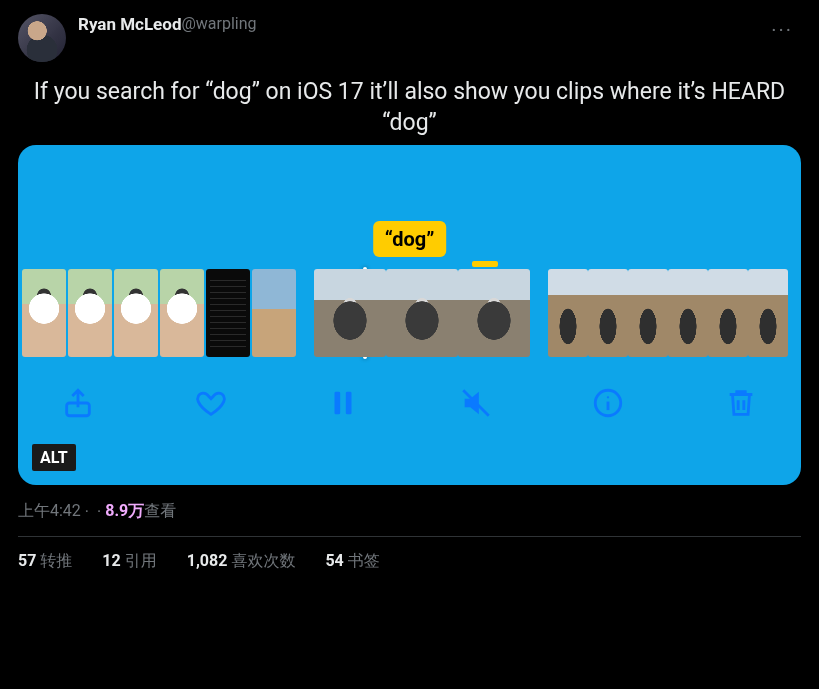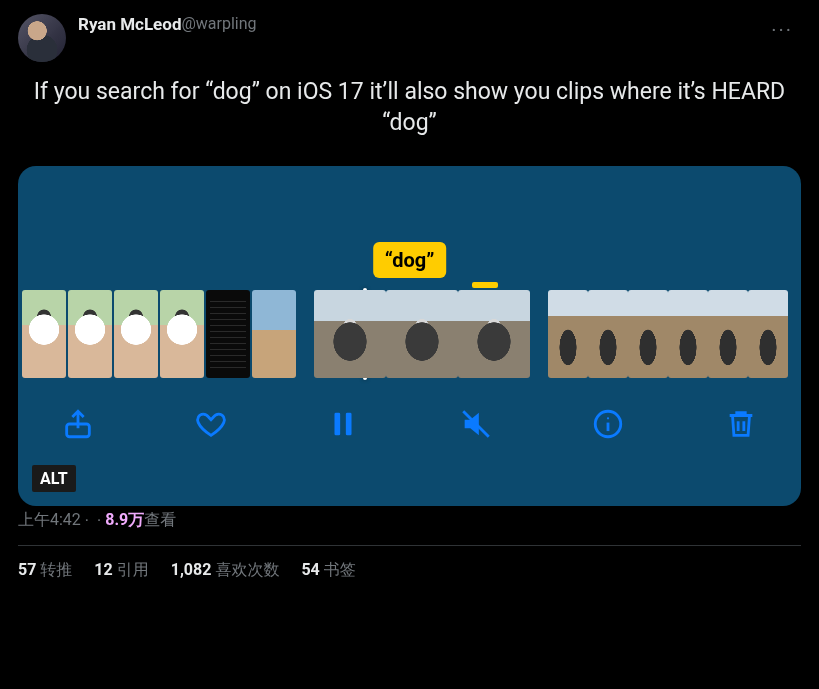--- a/index.html
+++ b/index.html
@@ -33,21 +33,21 @@
   }
   .tweet-text {
     margin-top: 14px; font-size: 23px; line-height: 1.35; color: #e7e9ea;
     font-weight: 400;
     text-align: center;
   }
   .translate-link {
     margin-top: 8px; font-size: 15px; color: #1d9bf0; cursor: pointer;
   }
   .media-card {
-    margin-top: 28px; background: #0c4a6e; border-radius: 18px; overflow: hidden;
+    margin-top: 7px; background: #0ea5e9; border-radius: 18px; overflow: hidden;
     position: relative; height: 340px;
   }
   .media-top { height: 124px; position: relative; }
   .dog-tag {
     position: absolute; left: 50%; transform: translateX(-50%);
     top: 76px; background: #ffcc00; color: #000; font-weight: 700;
     font-size: 20px; padding: 6px 12px; border-radius: 6px;
   }
   .yellow-tick {
     position: absolute; left: 58%; top: 116px; width: 26px; height: 6px;
@@ -99,28 +99,28 @@
   }
   .tb-btn svg { width: 34px; height: 34px; stroke: #0a7aff; fill: none; stroke-width: 2; }
   .tb-btn.pause svg rect { fill: #0a7aff; stroke: none; }
   .tb-btn.mute svg { stroke-width: 2; }
   .alt-badge {
     position: absolute; left: 14px; bottom: 14px; background: #1a1a1a;
     color: #fff; font-weight: 700; font-size: 16px; padding: 4px 8px;
     border-radius: 2px;
   }
   .meta-row {
-    margin-top: 4px; color: #71767b; font-size: 16px; display: flex; gap: 0;
+    margin-top: 16px; color: #71767b; font-size: 16px; display: flex; gap: 0;
     align-items: center;
   }
   .meta-row .dot::before { content: "·"; margin: 0 4px; }
   .meta-row .views-count { color: #f0abfc; font-weight: 700; }
   .divider { height: 1px; background: #2f3336; margin-top: 14px; }
   .stats-row {
-    display: flex; gap: 22px; padding: 14px 0 0 0; font-size: 16px; color: #71767b;
+    display: flex; gap: 30px; padding: 14px 0 0 0; font-size: 16px; color: #71767b;
   }
   .stats-row .stat b { color: #e7e9ea; font-weight: 700; margin-right: 4px; }
   .stat { cursor: pointer; }
 </style>
 </head>
 <body>
 
 <div class="tweet">
 
   <div class="header-row">

